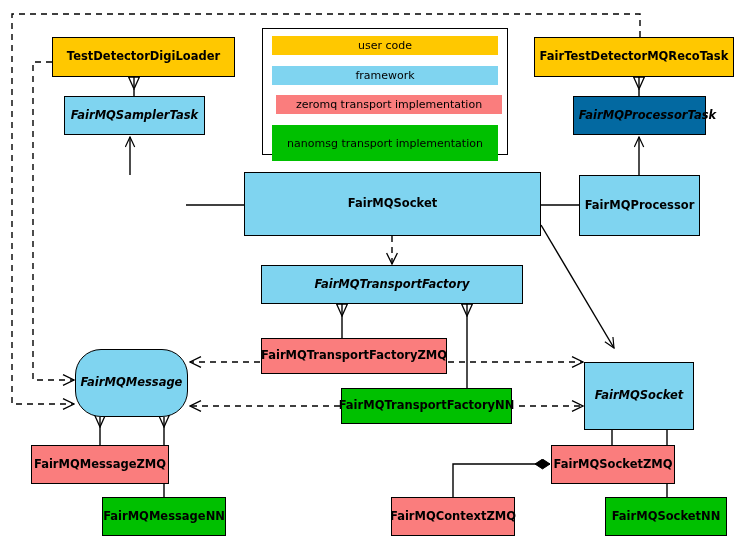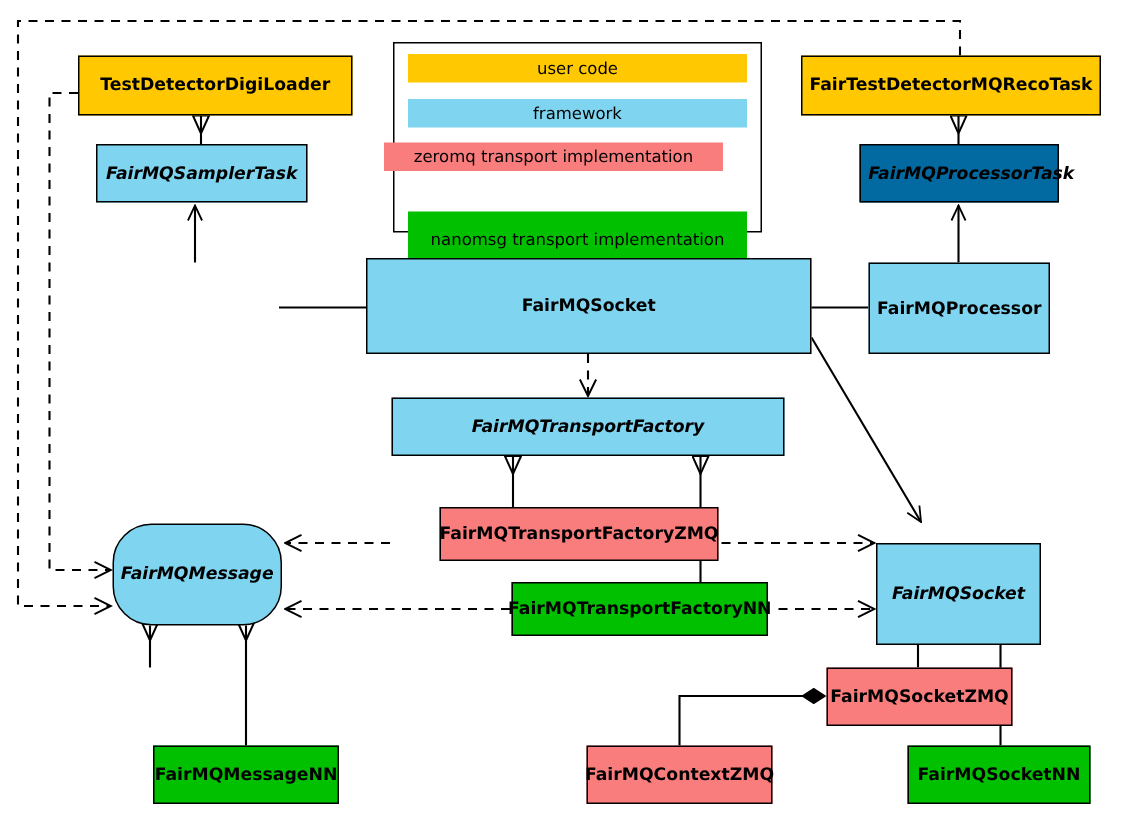--- a/index.html
+++ b/index.html
@@ -134,50 +134,51 @@
   </svg>
 
   <div class="legend-box" style="left:262px; top:28px; width:246px; height:127px;"></div>
 
   <div class="legend-row" style="left:272px; top:36px; width:226px; height:19px; background:#FFC800;">
     <span>user code</span>
   </div>
   <div class="legend-row" style="left:272px; top:66px; width:226px; height:19px; background:#7FD4F0;">
     <span>framework</span>
   </div>
-  <div class="legend-row" style="left:256px; top:95px; width:226px; height:19px; background:#FA7D7D;">
+  <div class="legend-row" style="left:276px; top:95px; width:226px; height:19px; background:#FA7D7D;">
     <span>zeromq transport implementation</span>
   </div>
-  <div class="legend-row" style="left:272px; top:125px; width:226px; height:36px; background:#00C000;margin-top:16px;">
+  <div class="legend-row" style="left:272px; top:125px; width:226px; height:36px; background:#00C000;">
     <span>nanomsg transport implementation</span>
   </div>
 
   <div class="node" style="left:52px; top:37px; width:183px; height:40px; background:#FFC800;">TestDetectorDigiLoader</div>
 
   <div class="node abstract" style="left:64px; top:96px; width:141px; height:39px; background:#7FD4F0;">FairMQSamplerTask</div>
 
 
   <div class="node" style="left:244px; top:172px; width:297px; height:64px; background:#7FD4F0;">FairMQSocket</div>
 
   <div class="node" style="left:534px; top:37px; width:200px; height:40px; background:#FFC800;">FairTestDetectorMQRecoTask</div>
 
   <div class="node abstract" style="left:573px; top:96px; width:133px; height:39px; background:#0369a1;padding-left:20px;">FairMQProcessorTask</div>
 
   <div class="node" style="left:579px; top:175px; width:121px; height:61px; background:#7FD4F0;">FairMQProcessor</div>
 
   <div class="node abstract" style="left:261px; top:265px; width:262px; height:39px; background:#7FD4F0;">FairMQTransportFactory</div>
 
-  <div class="node" style="left:261px; top:338px; width:186px; height:36px; background:#FA7D7D;margin-left:32px;">FairMQTransportFactoryZMQ</div>
+  <div class="node" style="left:261px; top:338px; width:186px; height:36px; background:#FA7D7D;">FairMQTransportFactoryZMQ</div>
 
   <div class="node" style="left:341px; top:388px; width:171px; height:36px; background:#00C000;">FairMQTransportFactoryNN</div>
 
   <div class="node abstract" style="left:75px; top:349px; width:113px; height:68px; background:#7FD4F0;border-radius:26px;">FairMQMessage</div>
 
   <div class="node abstract" style="left:584px; top:362px; width:110px; height:68px; background:#7FD4F0;">FairMQSocket</div>
 
+  <div class="node" style="left:31px; top:445px; width:138px; height:39px; background:#FA7D7D;">FairMQMessageZMQ</div>
 
   <div class="node" style="left:102px; top:497px; width:124px; height:39px; background:#00C000;">FairMQMessageNN</div>
 
   <div class="node" style="left:551px; top:445px; width:124px; height:39px; background:#FA7D7D;">FairMQSocketZMQ</div>
 
   <div class="node" style="left:605px; top:497px; width:122px; height:39px; background:#00C000;">FairMQSocketNN</div>
 
   <div class="node" style="left:391px; top:497px; width:124px; height:39px; background:#FA7D7D;">FairMQContextZMQ</div>
 
 </div>

